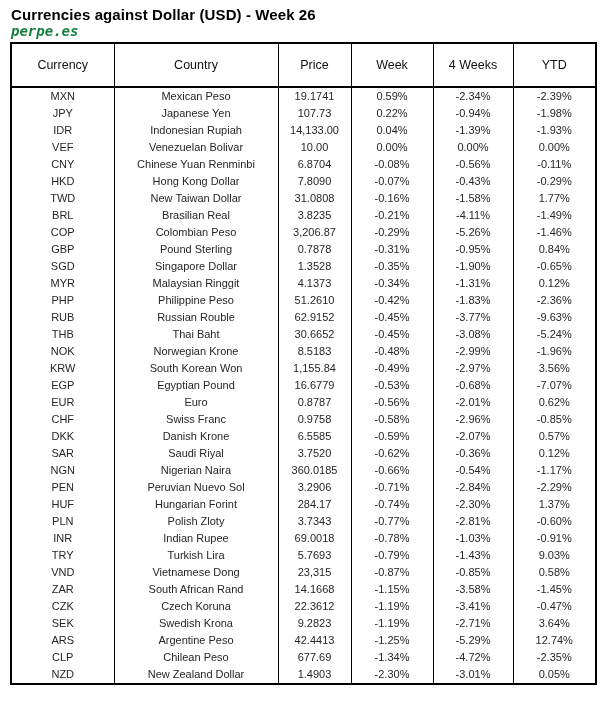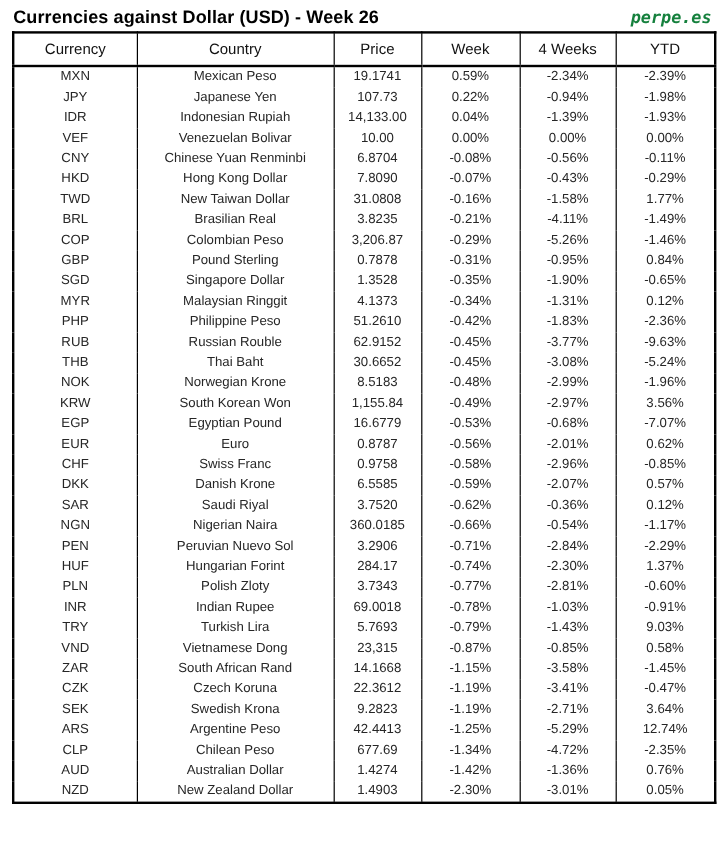--- a/index.html
+++ b/index.html
@@ -8,22 +8,23 @@
     width: 604px; height: 716px;
     font-family: "Liberation Sans", sans-serif;
     color: #1a1a1a;
     overflow: hidden;
   }
   .page { position: relative; width: 604px; height: 716px; background: #fff; }
 
   .titlebar {
     display: flex;
     justify-content: space-between;
-    align-items: center;
+    align-items: flex-start;
     padding: 6px 11px 3px 11px;
+    flex-direction: column;
   }
   .title {
     margin: 0;
     font-size: 15px;
     font-weight: bold;
     color: #000;
     letter-spacing: 0.1px;
   }
   .brand {
     font-family: "DejaVu Sans Mono", monospace;
@@ -42,21 +43,21 @@
   }
   table.fx th, table.fx td {
     border-left: 1.5px solid #000;
     text-align: center;
     padding: 0;
     overflow: hidden;
     white-space: nowrap;
   }
   table.fx th:first-child, table.fx td:first-child { border-left: none; }
   table.fx thead th {
-    height: 28px;
+    height: 44px;
     font-size: 12.5px;
     font-weight: normal;
     color: #111;
     border-bottom: 2px solid #000;
   }
   table.fx tbody td {
     height: 17px;
     line-height: 17px;
     font-size: 11px;
     color: #262626;
@@ -359,28 +360,20 @@
         </tr>
         <tr>
           <td>CLP</td>
           <td>Chilean Peso</td>
           <td>677.69</td>
           <td class="neg">-1.34%</td>
           <td class="neg">-4.72%</td>
           <td class="neg">-2.35%</td>
         </tr>
         <tr>
-          <td>AUD</td>
-          <td>Australian Dollar</td>
-          <td>1.4274</td>
-          <td class="neg">-1.42%</td>
-          <td class="neg">-1.36%</td>
-          <td class="pos">0.76%</td>
-        </tr>
-        <tr>
           <td>NZD</td>
           <td>New Zealand Dollar</td>
           <td>1.4903</td>
           <td class="neg">-2.30%</td>
           <td class="neg">-3.01%</td>
           <td class="pos">0.05%</td>
         </tr>
       </tbody>
   </table>
 </div>

